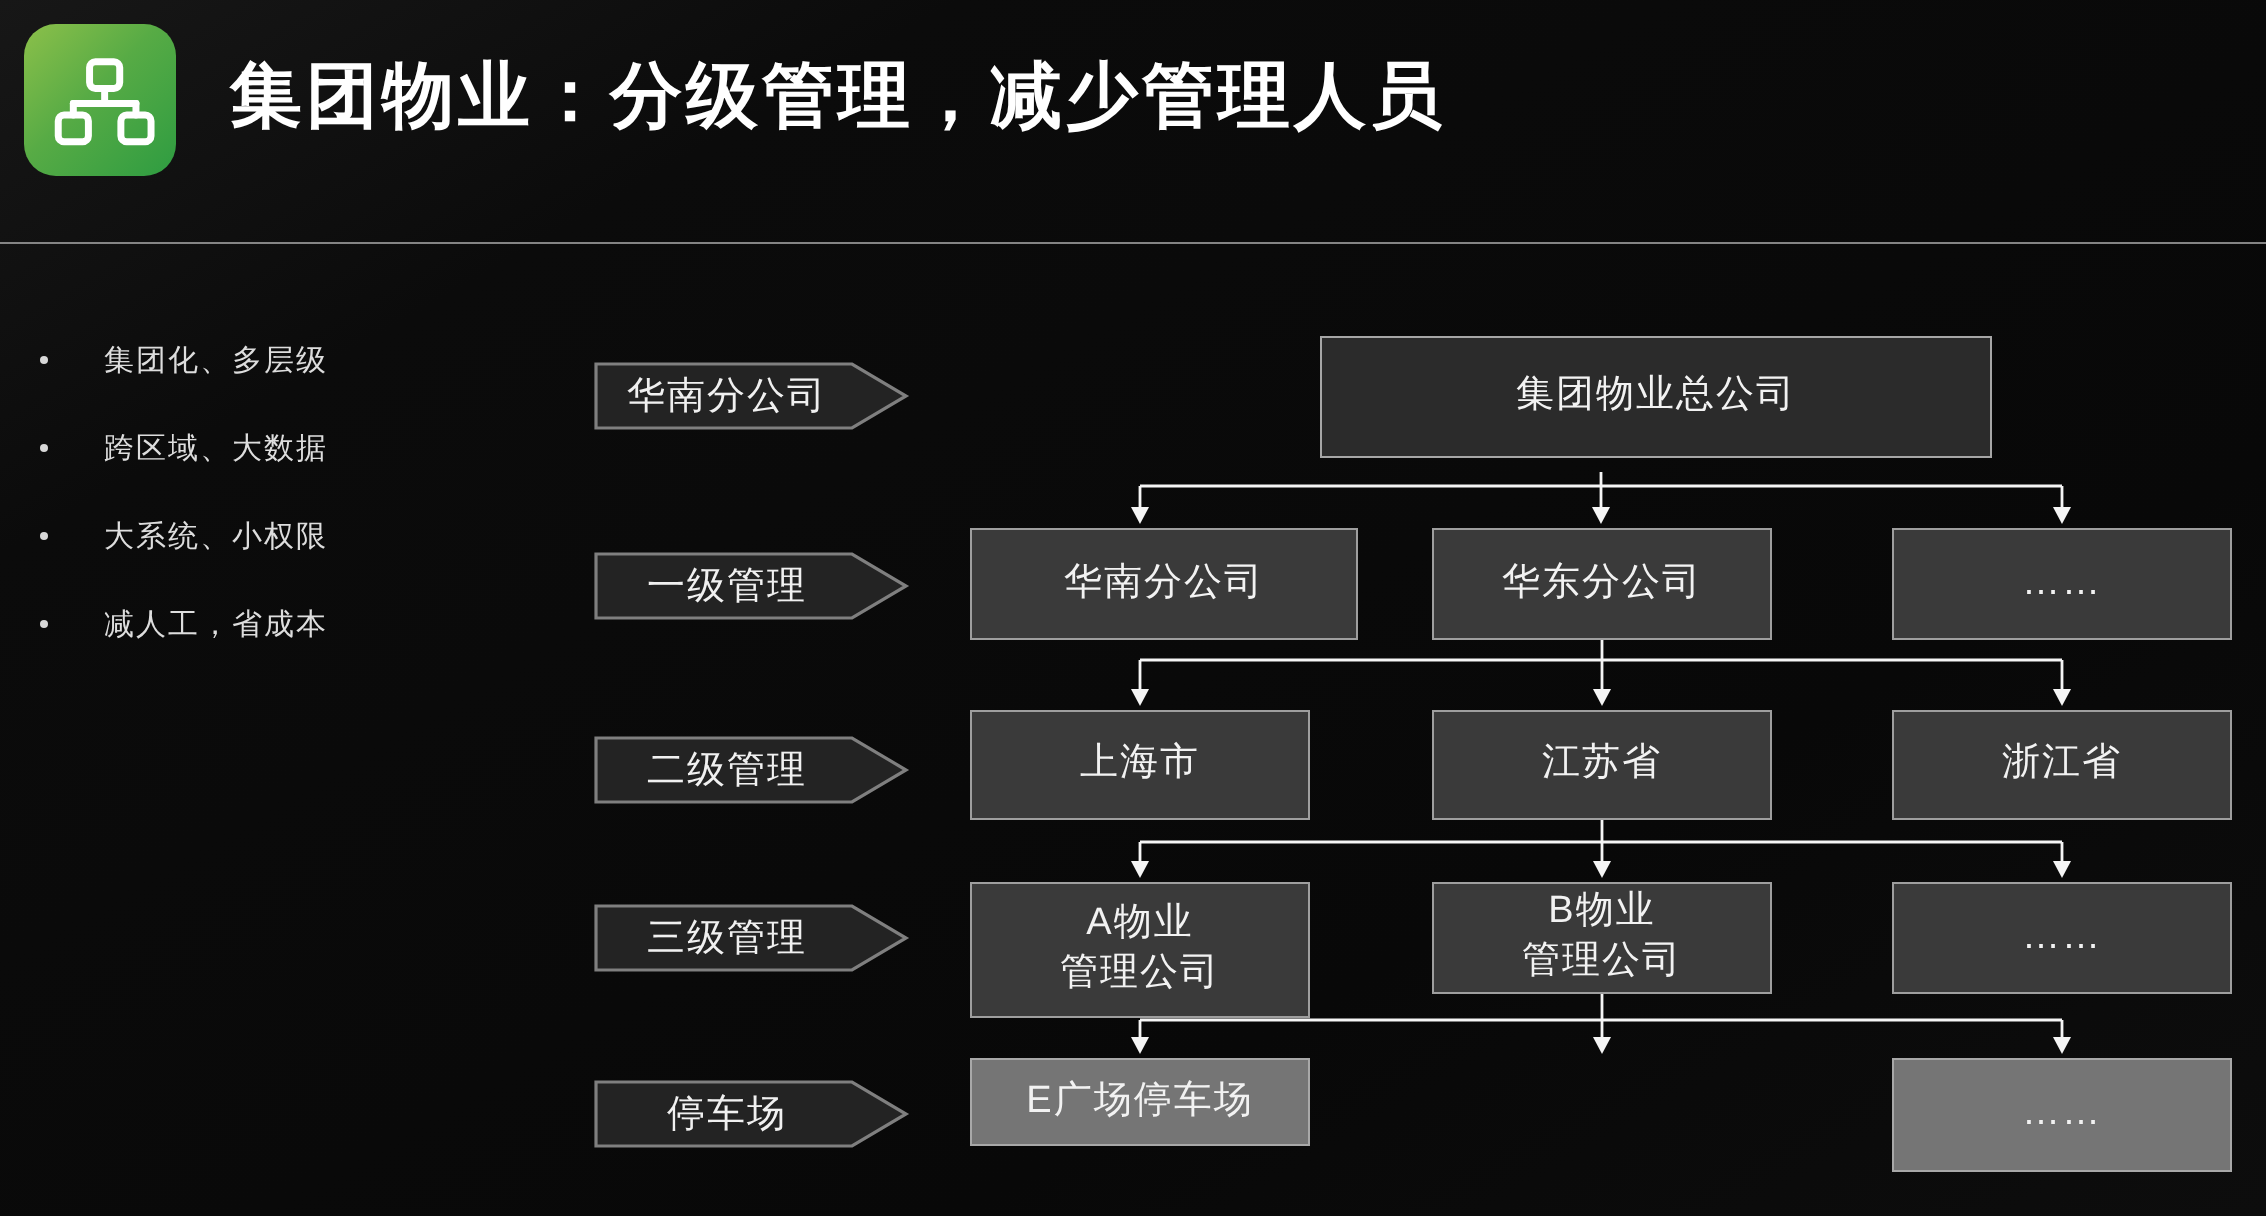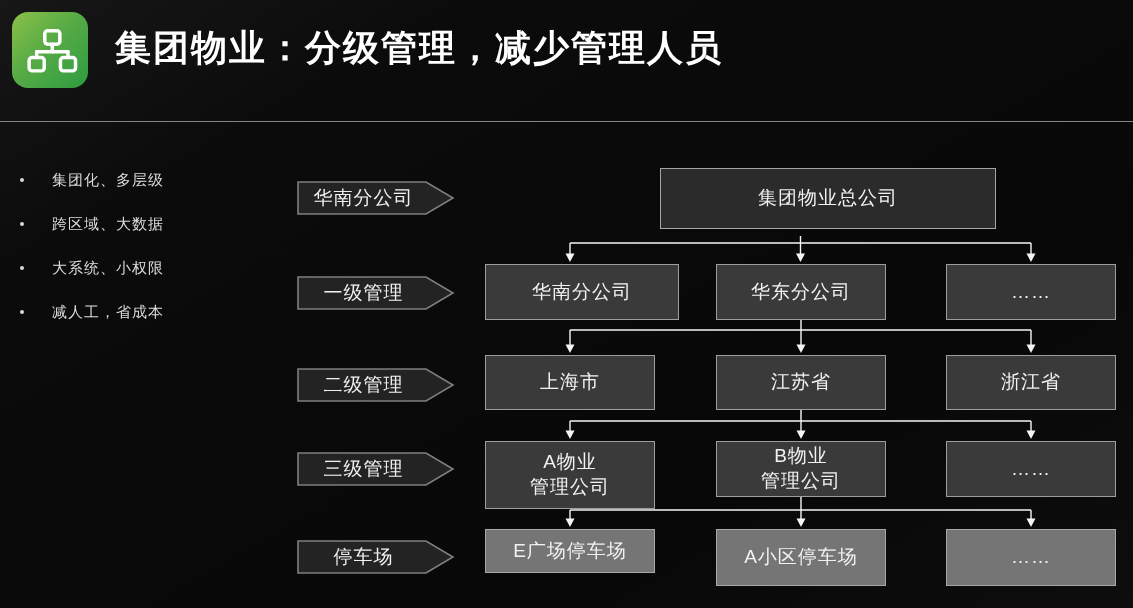--- a/index.html
+++ b/index.html
@@ -167,16 +167,15 @@
   <div class="node" style="left:946px; top:355px; width:170px; height:55px">浙江省</div>
   <div class="node" style="left:716px; top:355px; width:170px; height:55px">江苏省</div>
 
   <div class="node" style="left:485px; top:441px; width:170px; height:68px">A物业
 管理公司</div>
   <div class="node" style="left:716px; top:441px; width:170px; height:56px">B物业
 管理公司</div>
   <div class="node" style="left:946px; top:441px; width:170px; height:56px">……</div>
 
   <div class="node light" style="left:485px; top:529px; width:170px; height:44px">E广场停车场</div>
-  <div class="node light" style="left:716px; top:529px; width:170px; height:57px">A小区停车场</div>
   <div class="node light" style="left:946px; top:529px; width:170px; height:57px">……</div>
 
 </div>
 
 </body></html>

